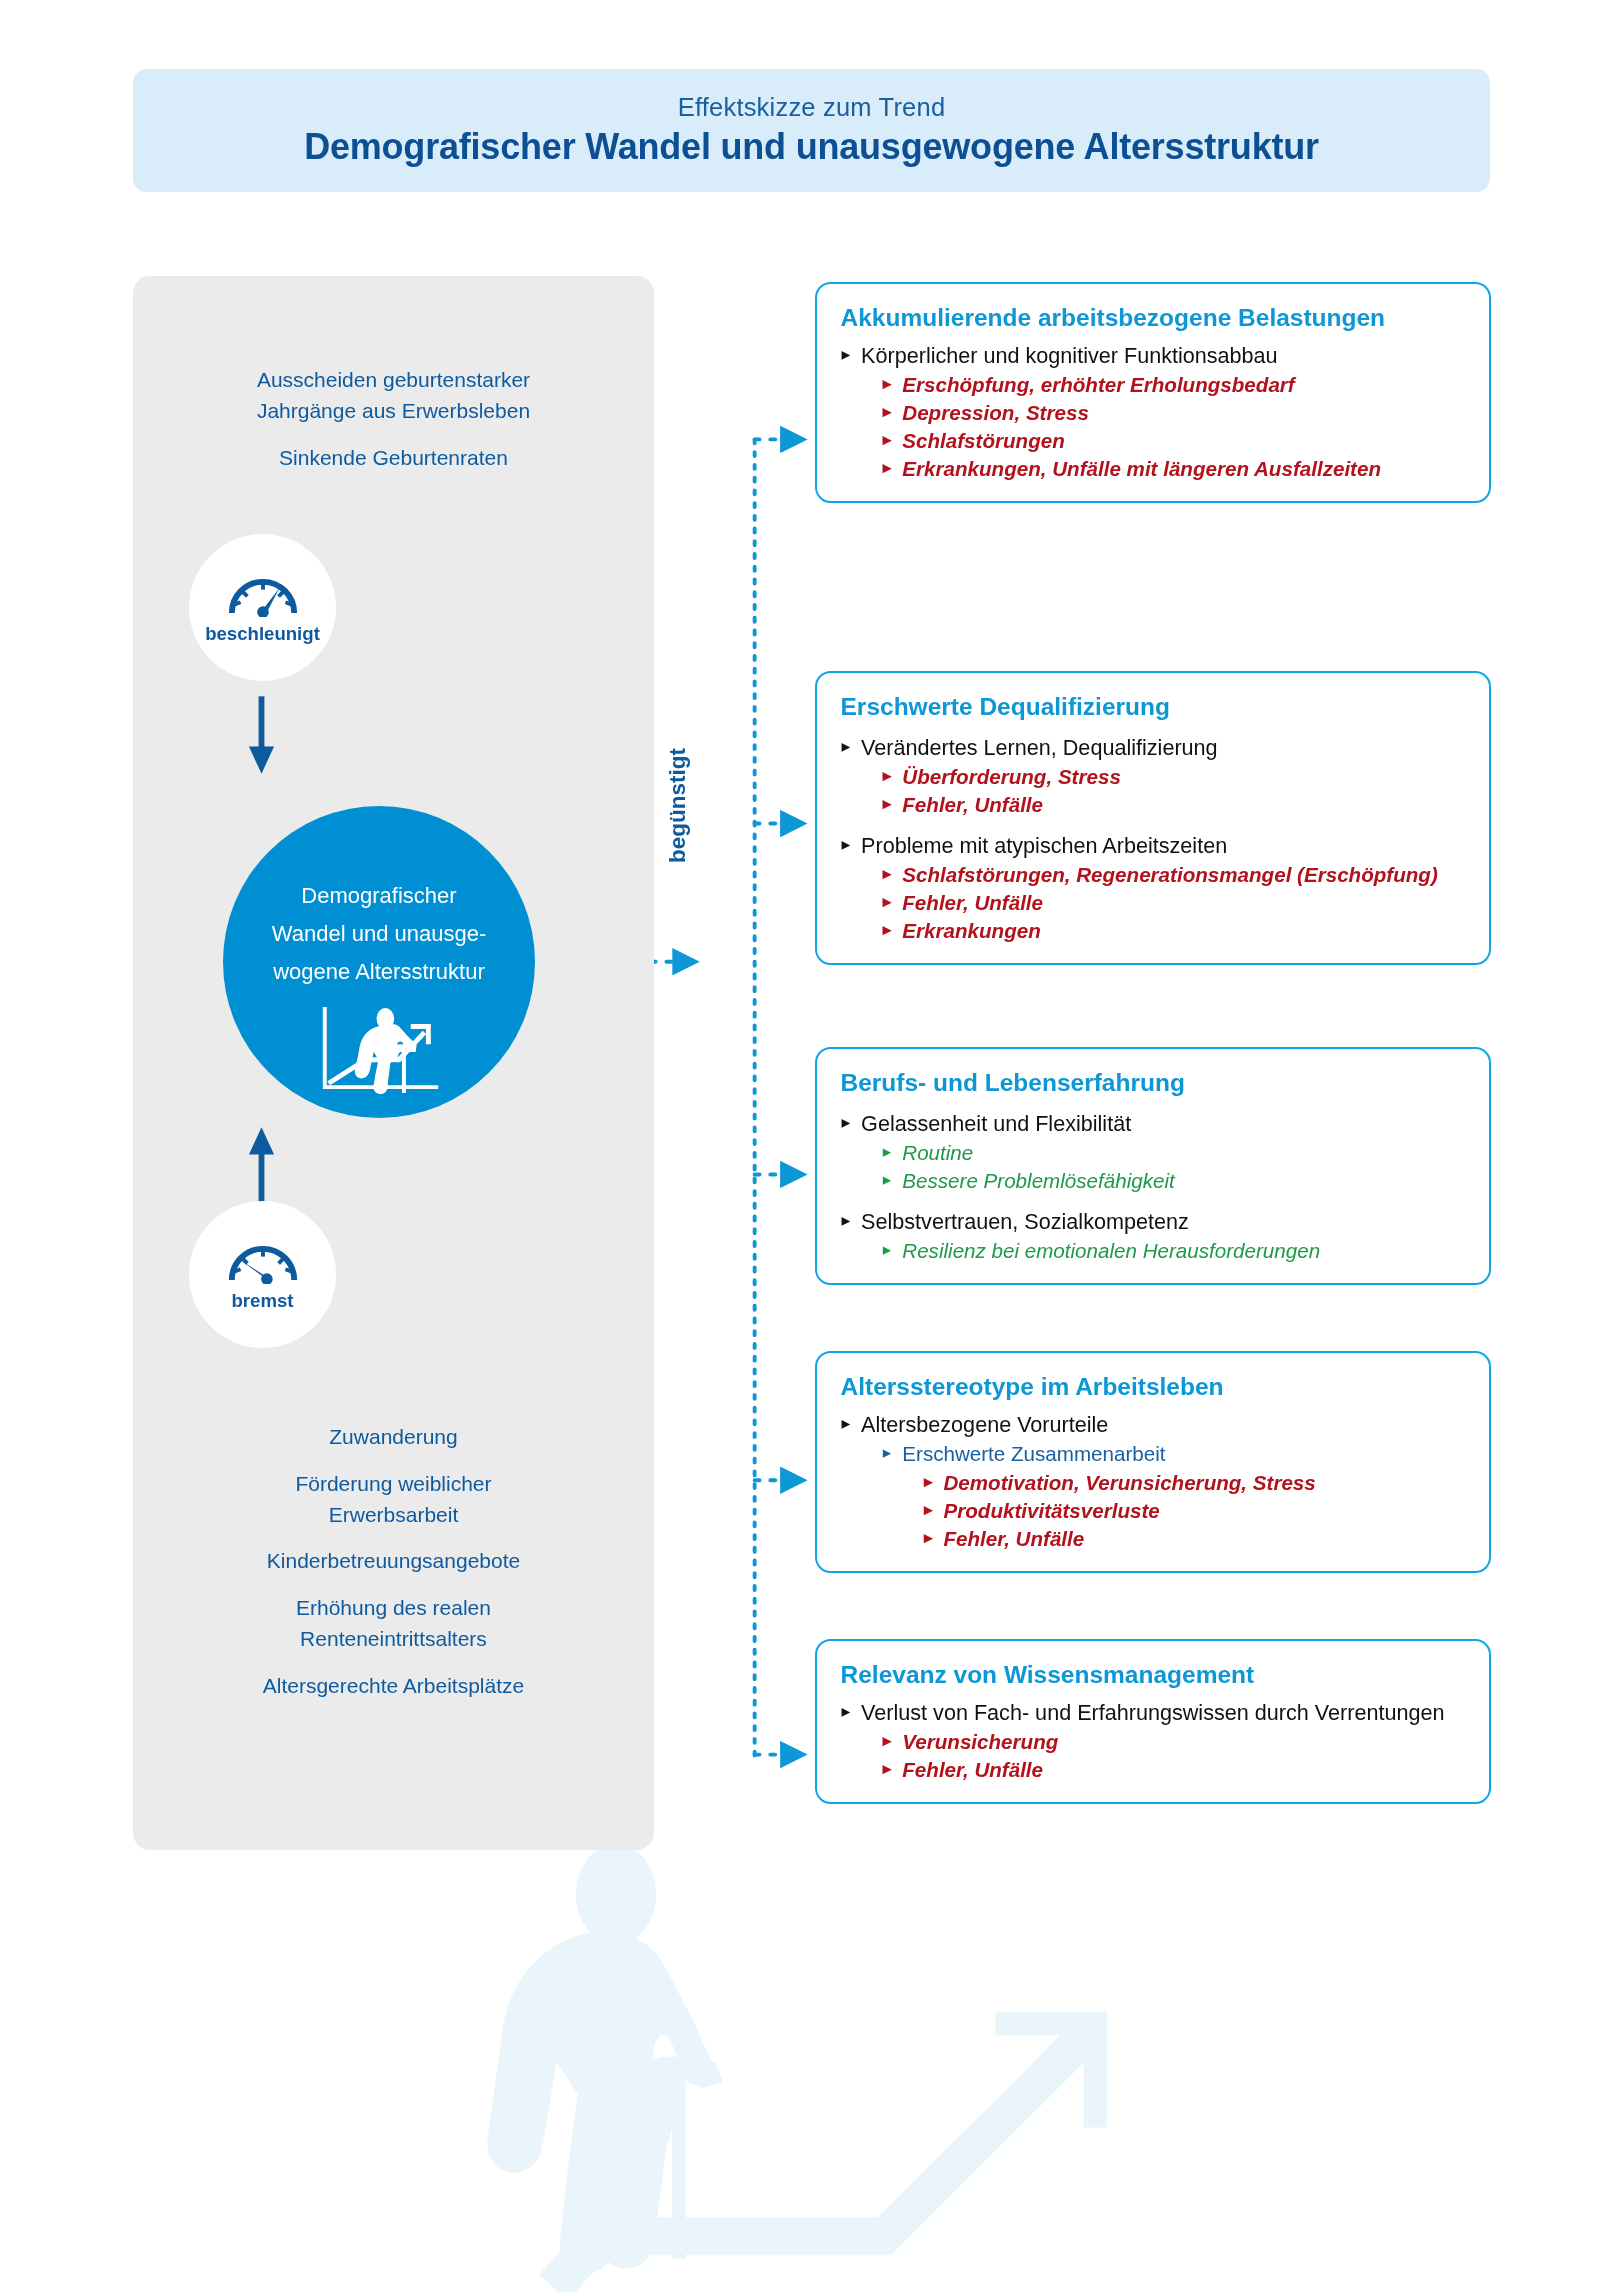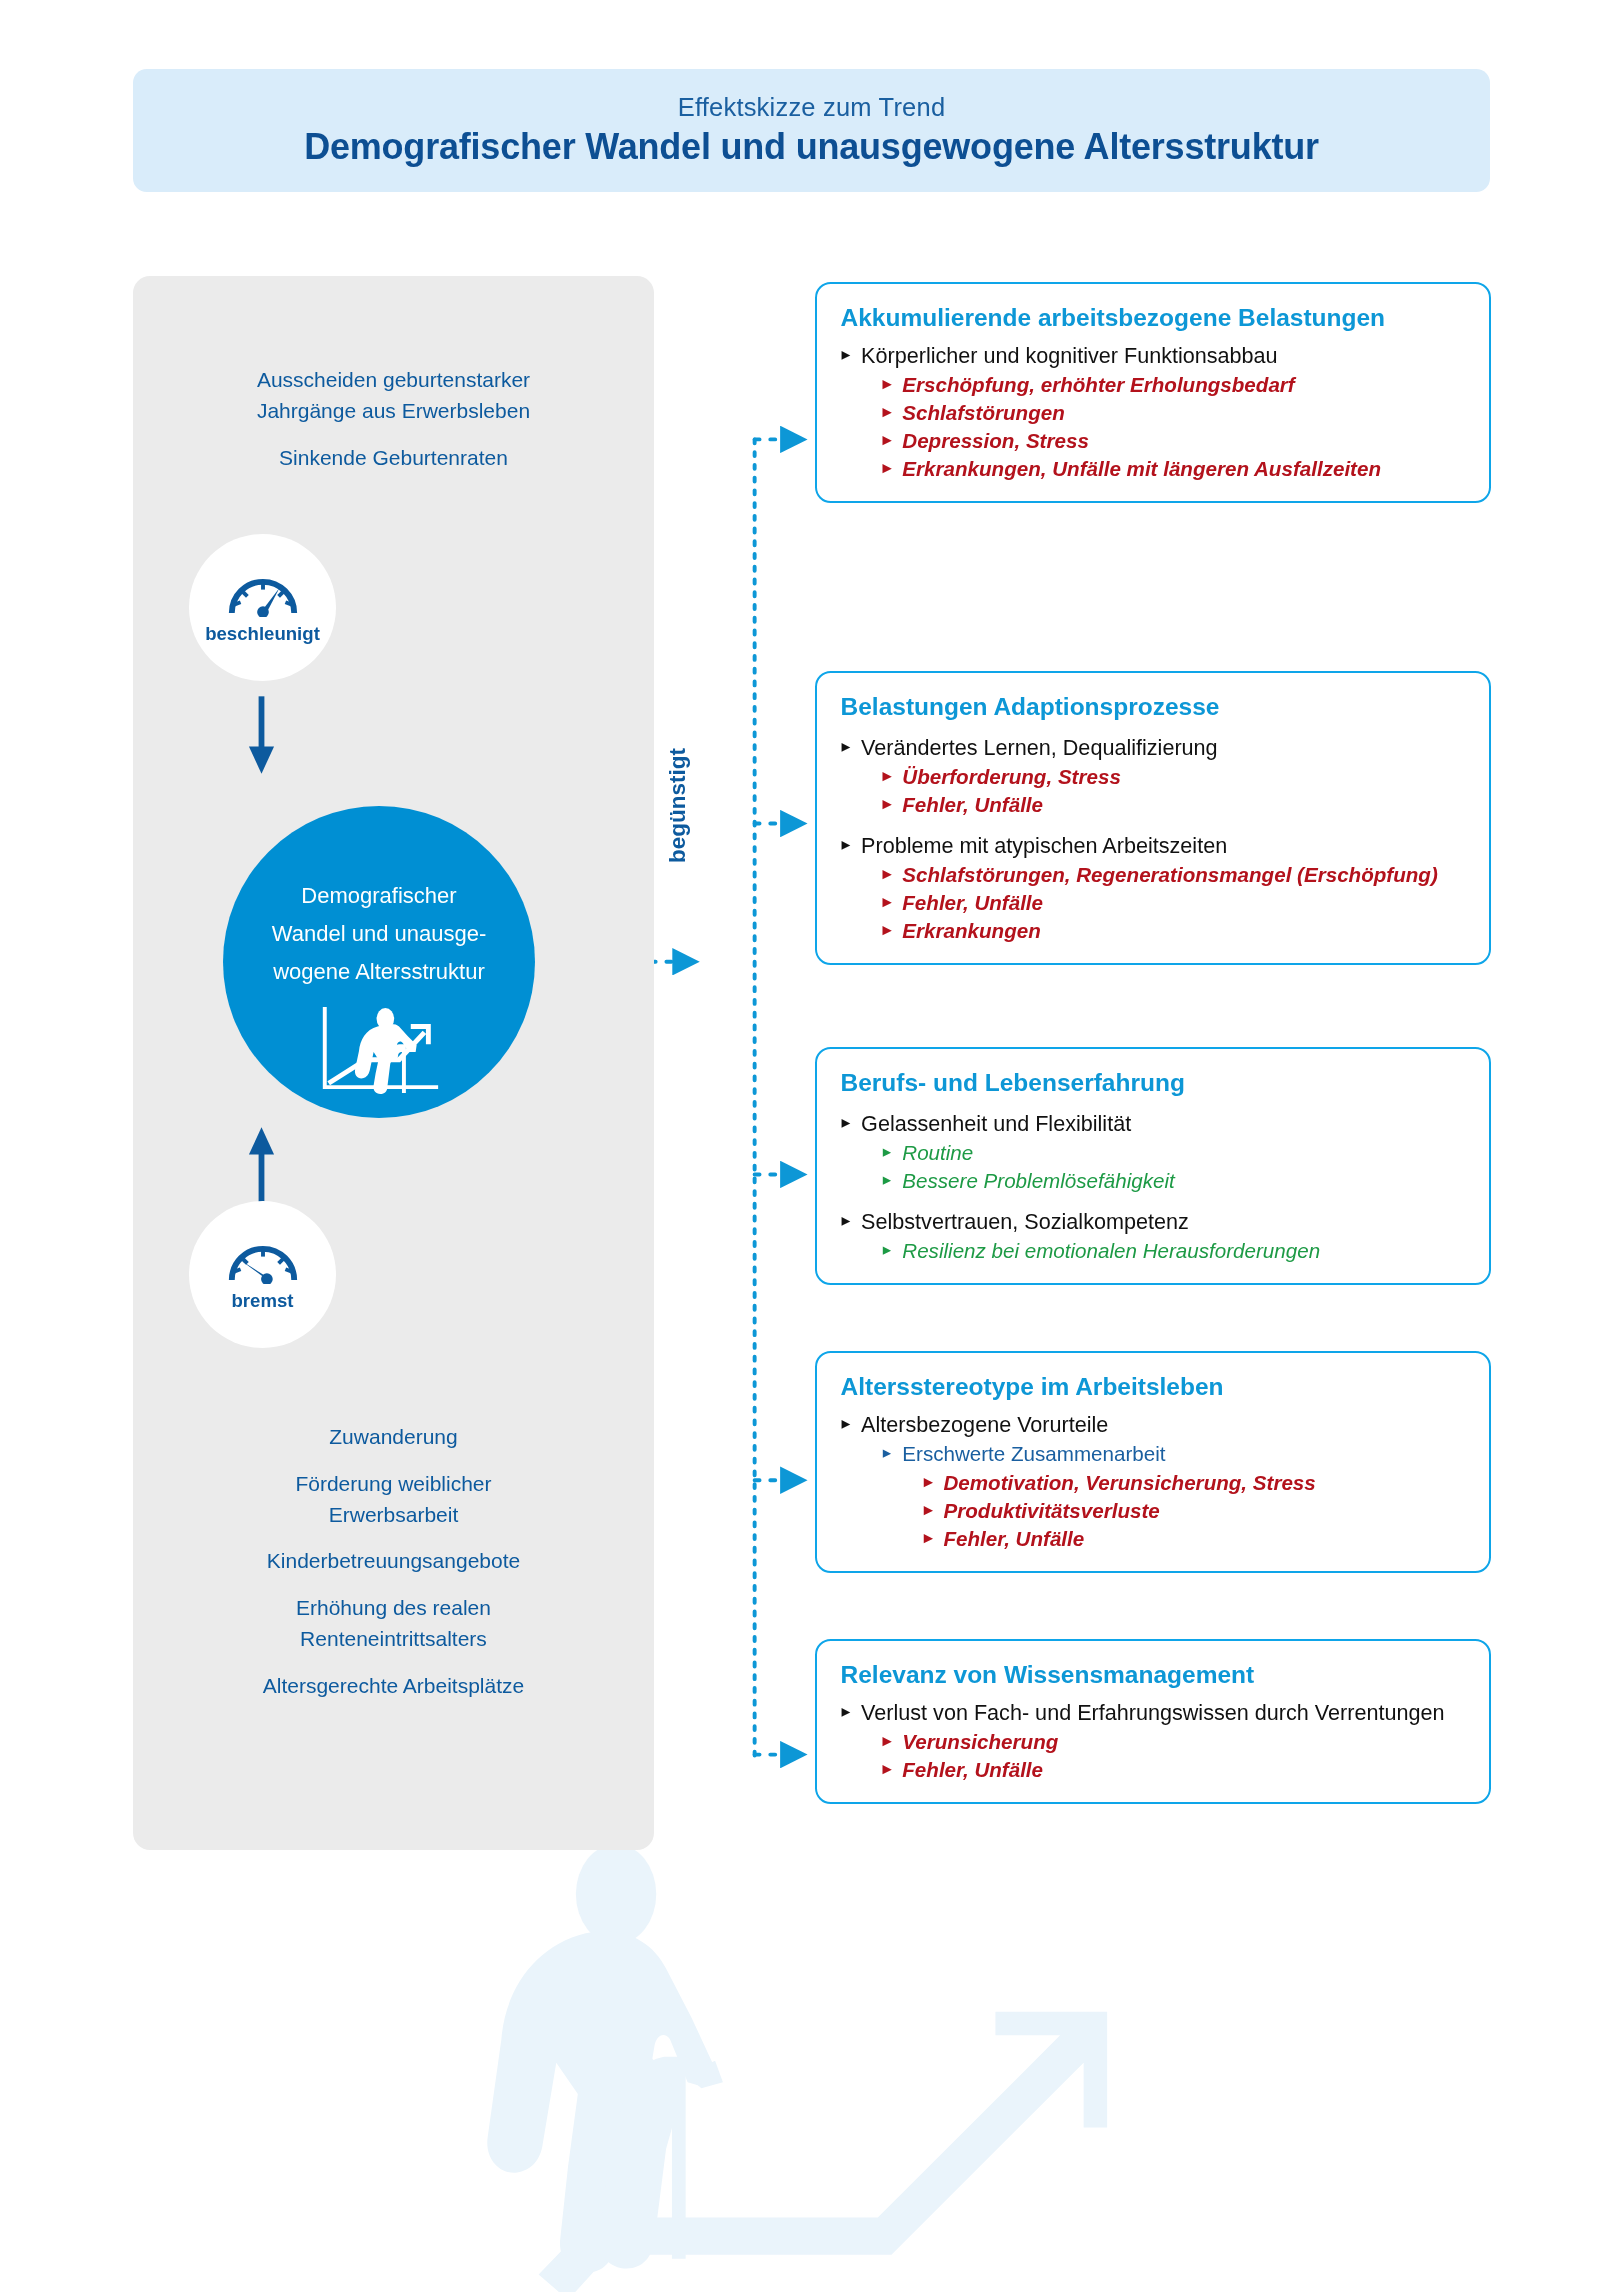--- a/index.html
+++ b/index.html
@@ -226,30 +226,30 @@
     <div class="lbl">bremst</div>
   </div>
 
   <div class="card" style="top:282px;">
     <h3>Akkumulierende arbeitsbezogene Belastungen</h3>
     <ul class="lvl1">
       <li>
         <span class="txt">Körperlicher und kognitiver Funktionsabbau</span>
         <ul class="lvl2 red">
           <li>Erschöpfung, erhöhter Erholungsbedarf</li>
+          <li>Depression, Stress</li>
           <li>Schlafstörungen</li>
-          <li>Depression, Stress</li>
           <li>Erkrankungen, Unfälle mit längeren Ausfallzeiten</li>
         </ul>
       </li>
     </ul>
   </div>
 
   <div class="card" style="top:671px;">
-    <h3>Belastungen Adaptionsprozesse</h3>
+    <h3>Erschwerte Dequalifizierung</h3>
     <ul class="lvl1 group">
       <li>
         <span class="txt">Verändertes Lernen, Dequalifizierung</span>
         <ul class="lvl2 red">
           <li>Überforderung, Stress</li>
           <li>Fehler, Unfälle</li>
         </ul>
       </li>
     </ul>
     <ul class="lvl1 group">

